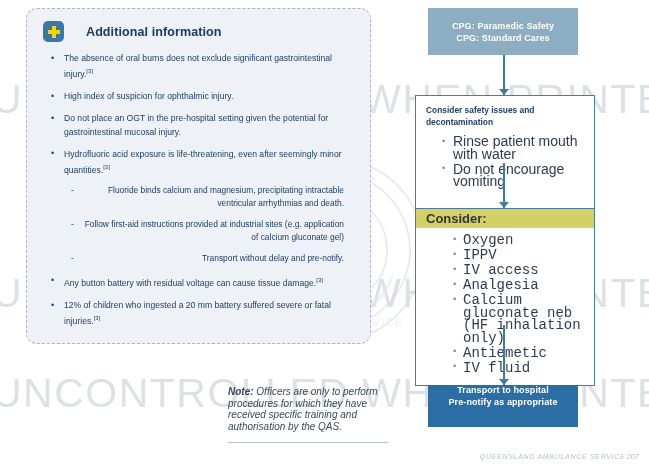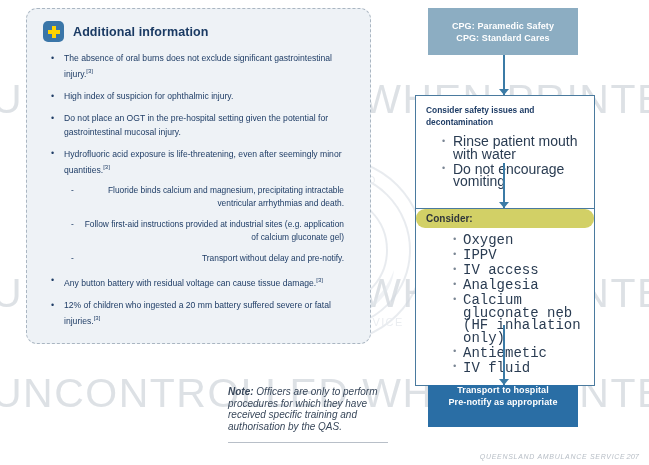--- a/index.html
+++ b/index.html
@@ -64,21 +64,21 @@
     background: #eef2f6;
     border: 1px dashed #aab6c2;
     border-radius: 11px;
     z-index: 2;
     padding: 12px 14px 10px 16px;
   }
 
   #panel-header {
     display: flex;
     align-items: center;
-    gap: 9px;
+    gap: 22px;
     margin-bottom: 10px;
   }
 
   #plus-icon {
     width: 21px;
     height: 21px;
     border-radius: 5px;
     background: #3a76a8;
     position: relative;
     flex: none;
@@ -250,25 +250,24 @@
     left: 11px;
     top: 208px;
     width: 180px;
     min-height: 116px;
     background: #ffffff;
     border: 1px solid #4a7a9e;
   }
   #consider-head {
     background: #d2d066;
     padding: 4px 0 4px 10px;
-    font-size: 10px;
+    font-size: 13px;
     font-weight: bold;
     color: #30363b;
     line-height: 11px;
-    border-radius: 9px;
   }
   #consider-body { padding: 6px 6px 8px 0; }
   #consider-body ul.fbullets { margin: 0 0 0 36px; font-family: Liberation Mono, monospace; }
 
   
   #box-transport {
     left: 24px;
     top: 385px;
     width: 150px;
     height: 42px;

